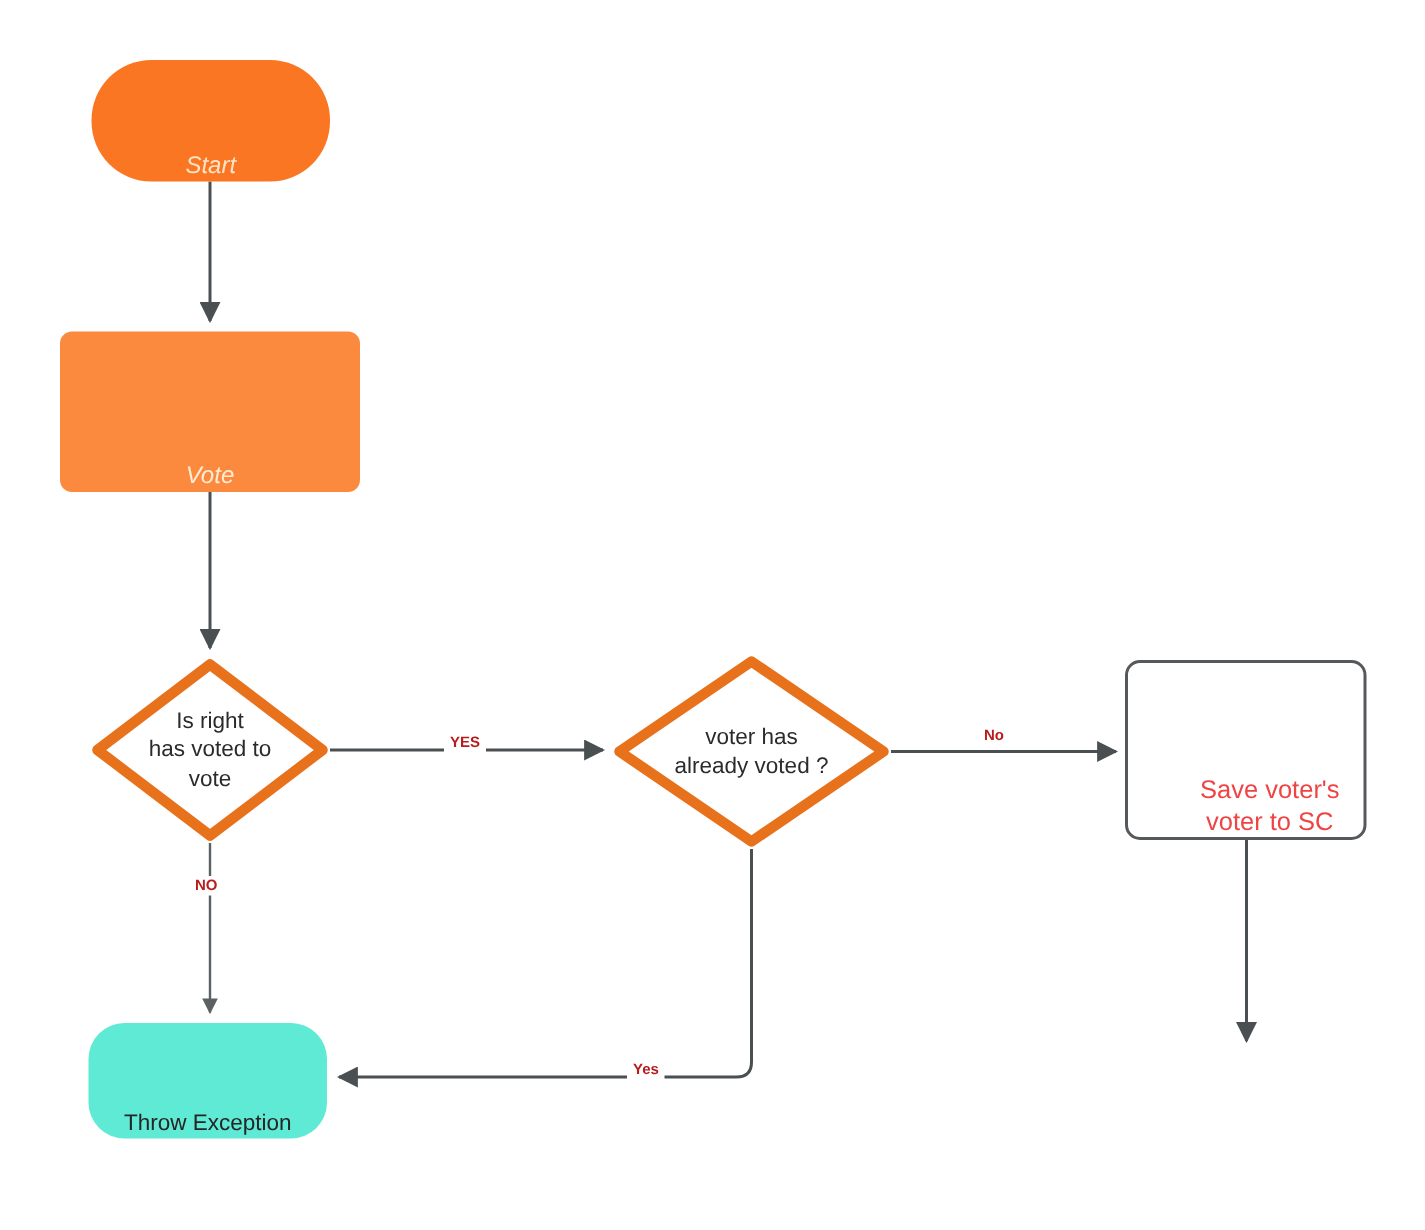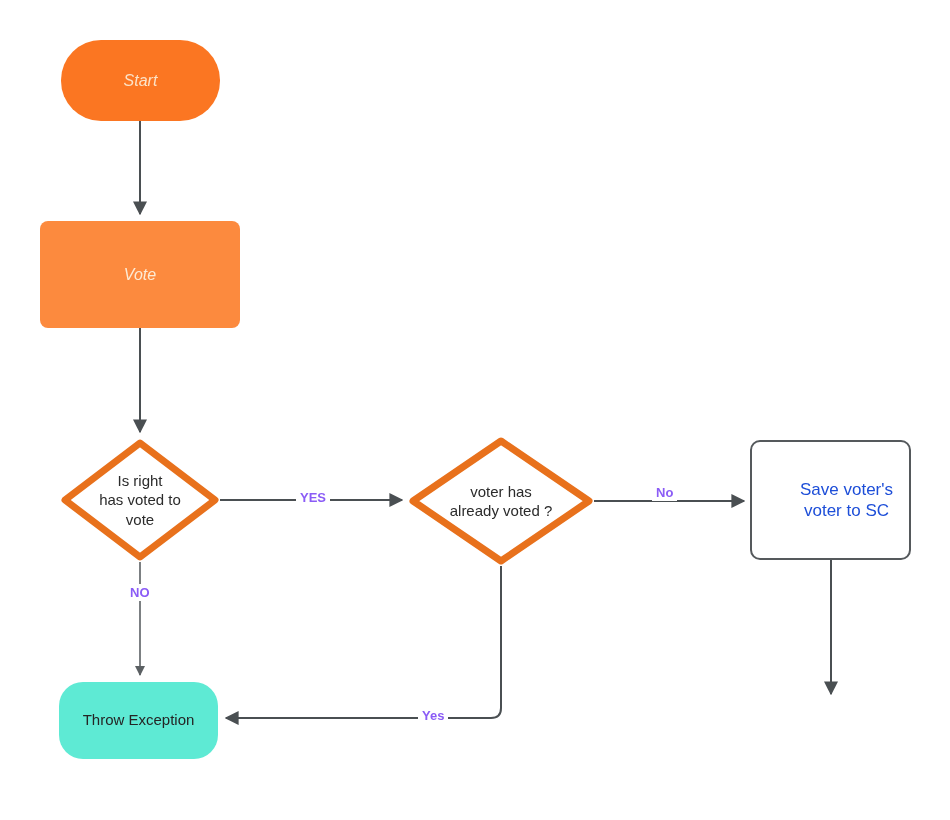--- a/index.html
+++ b/index.html
@@ -22,21 +22,21 @@
     position: absolute;
     left: 0;
     top: 0;
     width: 950px;
     height: 820px;
   }
   .node {
     position: absolute;
     box-sizing: border-box;
     display: flex;
-    align-items: center;
+    align-items: flex-end;
     justify-content: center;
     text-align: center;
     line-height: 1.25;
     z-index: 2;
   }
   
   #node-start {
     left: 61px;
     top: 40px;
     width: 159px;
@@ -91,21 +91,21 @@
 
   
   #node-save {
     left: 750px;
     top: 440px;
     width: 161px;
     height: 120px;
     background: #ffffff;
     border: 2px solid #55595C;
     border-radius: 10px;
-    color: #1d4ed8;
+    color: #ef4444;
     font-size: 17px;
     padding-left: 32px;
   }
   
   #node-end {
     left: 750px;
     top: 700px;
     width: 161px;
     height: 79px;
     background: #ffffff;
@@ -120,23 +120,23 @@
     top: 682px;
     width: 159px;
     height: 77px;
     background: #5eead4;
     border-radius: 24px;
     color: #252525;
     font-size: 15px;
   }
   .edge-label {
     position: absolute;
-    font-size: 13px;
+    font-size: 10px;
     font-weight: bold;
-    color: #8b5cf6;
+    color: #b91c1c;
     background: #ffffff;
     padding: 1px 4px;
     white-space: nowrap;
     z-index: 3;
   }
   #label-yes-1 { left: 296px; top: 489px; }
   #label-no-1  { left: 126px; top: 584px; }
   #label-no-2  { left: 652px; top: 484px; }
   #label-yes-2 { left: 418px; top: 707px; }
 </style>

